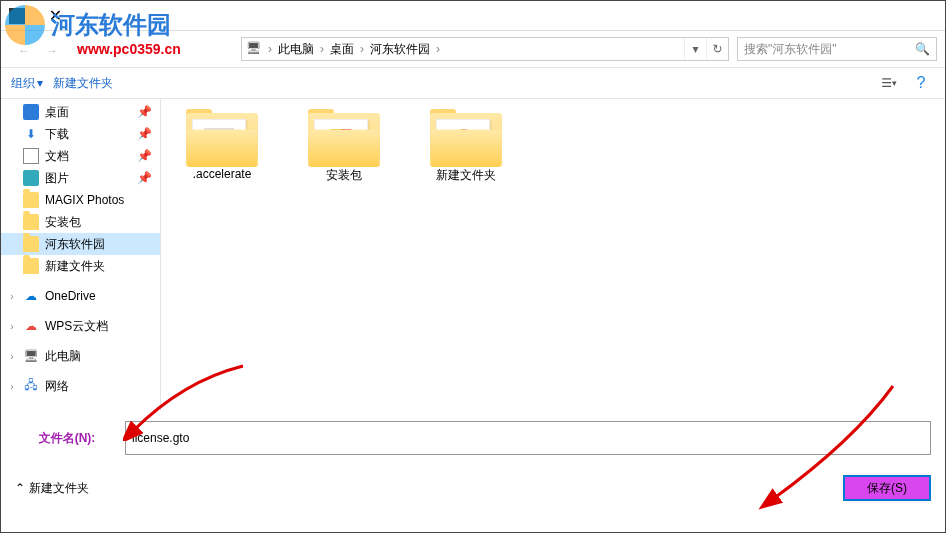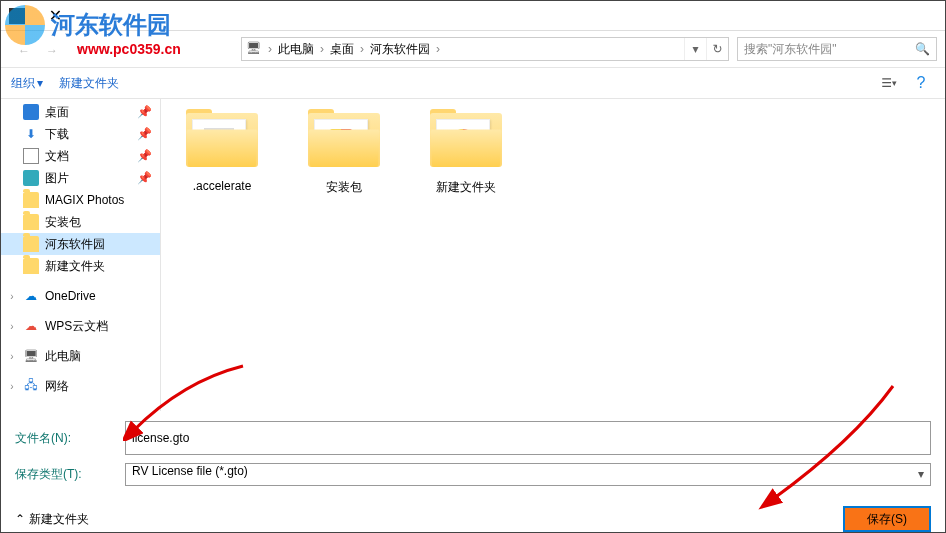--- a/index.html
+++ b/index.html
@@ -23,21 +23,21 @@
 .breadcrumb-wrap { flex: 1; height: 24px; border: 1px solid #ccc; display: flex; align-items: center; background: #fff; margin-left: 110px; }
 .breadcrumb { flex: 1; display: flex; align-items: center; padding: 0 4px; }
 .crumb-icon { width: 16px; height: 16px; margin-right: 4px; color: #555; }
 .crumb { padding: 0 4px; color: #000; cursor: pointer; }
 .crumb-sep { color: #888; padding: 0 2px; }
 .breadcrumb-btns { display: flex; }
 .bc-btn { width: 22px; height: 22px; display: flex; align-items: center; justify-content: center; color: #666; border-left: 1px solid #eee; cursor: pointer; }
 .search-box { width: 200px; height: 24px; border: 1px solid #ccc; display: flex; align-items: center; padding: 0 6px; color: #888; }
 .search-box .sicon { margin-left: auto; }
 
-.toolbar { height: 32px; display: flex; align-items: center; padding: 8px 10px; gap: 16px; border-top: 1px solid #e5e5e5; border-bottom: 1px solid #e5e5e5; background: #fff; }
+.toolbar { height: 32px; display: flex; align-items: center; padding: 8px 10px; gap: 10px; border-top: 1px solid #e5e5e5; border-bottom: 1px solid #e5e5e5; background: #fff; }
 .toolbar .tb-item { color: #1a66cc; cursor: pointer; display: flex; align-items: center; gap: 2px; }
 .toolbar .tb-right { margin-left: auto; display: flex; gap: 4px; }
 .toolbar .tb-iconbtn { width: 28px; height: 24px; display: flex; align-items: center; justify-content: center; color: #555; cursor: pointer; }
 .toolbar .help { color: #1e88e5; font-size: 16px; }
 
 .main { display: flex; height: 312px; }
 .tree { width: 160px; border-right: 1px solid #e5e5e5; overflow: hidden; padding-top: 2px; }
 .tree-item { display: flex; align-items: center; height: 22px; padding-left: 22px; gap: 6px; cursor: pointer; position: relative; }
 .tree-item .expander { position: absolute; left: 6px; color: #888; font-size: 10px; width: 10px; text-align: center; }
 .tree-item.indent { }
@@ -49,43 +49,43 @@
 .ticon.docs { background: #fff; border: 1px solid #888; }
 .ticon.pics { background: #3ab; border-radius: 2px; }
 .ticon.folder { background: #ffd86b; border-radius: 2px 2px 0 0; position: relative; }
 .ticon.folder::before { content: ''; position: absolute; top: -3px; left: 0; width: 7px; height: 3px; background: #ffd86b; border-radius: 2px 2px 0 0; }
 .ticon.onedrive { color: #0078d4; }
 .ticon.wps { color: #e74c3c; }
 .ticon.pc { color: #555; }
 .ticon.network { color: #2a7cd8; }
 
 .content { flex: 1; padding: 10px 16px; display: flex; gap: 32px; align-items: flex-start; }
-.file-item { width: 90px; display: flex; flex-direction: column; align-items: center; gap: 12px; cursor: pointer; }
+.file-item { width: 90px; display: flex; flex-direction: column; align-items: center; cursor: pointer; }
 .folder-icon { width: 72px; height: 58px; position: relative; }
 .folder-back { position: absolute; top: 4px; left: 0; width: 72px; height: 54px; background: linear-gradient(#ffe9a8, #ffd670); border-radius: 3px; }
 .folder-tab { position: absolute; top: 0; left: 0; width: 26px; height: 8px; background: #ffd670; border-radius: 3px 3px 0 0; }
 .folder-page { position: absolute; top: 10px; left: 6px; width: 54px; height: 42px; background: #fff; border: 1px solid #eee; box-shadow: 1px 1px 2px rgba(0,0,0,0.1); display: flex; align-items: center; justify-content: center; }
 .folder-front { position: absolute; bottom: 0; left: 2px; width: 68px; height: 36px; background: linear-gradient(#ffe9a8, #ffcf50); border-radius: 2px; transform: perspective(100px) rotateX(-8deg); transform-origin: bottom; }
 .file-label { text-align: center; font-size: 12px; color: #000; word-break: break-all; }
 .inner-stripes { width: 30px; height: 24px; background: repeating-linear-gradient(#ddd 0 2px, transparent 2px 5px); }
 .inner-colorbox { width: 22px; height: 22px; background: conic-gradient(#e74c3c 0 90deg, #3498db 90deg 180deg, #2ecc71 180deg 270deg, #f1c40f 270deg); border-radius: 2px; }
 .inner-colorcircle { width: 22px; height: 22px; background: conic-gradient(#e74c3c 0 90deg, #3498db 90deg 180deg, #2ecc71 180deg 270deg, #f1c40f 270deg); border-radius: 50%; }
 
 .bottom-fields { padding: 10px 14px 6px; background: #fff; }
 .field-row { display: flex; align-items: center; margin-bottom: 8px; }
-.field-label { width: 110px; text-align: left; padding-right: 6px; color: #0f766e; }
+.field-label { width: 110px; text-align: center; padding-right: 6px; color: #a21caf; font-weight: bold; }
 .field-input { flex: 1; height: 23px; border: 1px solid #999; padding: 16px 6px; background: #fff; }
 .field-select { flex: 1; height: 23px; border: 1px solid #999; padding: 0 6px; background: #fff; position: relative; }
 .field-select::after { content: '▾'; position: absolute; right: 6px; top: 3px; color: #555; }
 
 .footer { display: flex; align-items: center; padding: 6px 14px 10px; gap: 10px; }
 .footer .hide-folders { display: flex; align-items: center; gap: 4px; cursor: pointer; }
 .footer .spacer { flex: 1; }
 .footer .btn { width: 88px; height: 26px; border: 1px solid #888; background: #e1e1e1; display: flex; align-items: center; justify-content: center; cursor: pointer; }
-.footer .btn.primary { border: 2px solid #0078d4; background: #f97316; }
+.footer .btn.primary { border: 2px solid #0078d4; background: #d946ef; }
 
 .arrow { position: absolute; pointer-events: none; z-index: 50; }
 .arrow.a1 { top: 360px; left: 122px; }
 .arrow.a2 { top: 380px; right: 42px; }
 </style>
 </head>
 <body>
 
 <div class="watermark">
   <div class="logo">
@@ -239,24 +239,20 @@
         </div>
       <div class="file-label">新建文件夹</div>
     </div>
   </div>
 </div>
 
 <div class="bottom-fields">
   <div class="field-row">
     <div class="field-label">文件名(N):</div>
     <input class="field-input" value="license.gto" style="">
-  </div>
-  <div class="field-row">
-    <div class="field-label">保存类型(T):</div>
-    <div class="field-select">RV License file (*.gto)</div>
   </div>
 </div>
 
 <div class="footer">
   <div class="hide-folders">
     <span>⌃</span>
     <span>新建文件夹</span>
   </div>
   <div class="spacer"></div>
   <div class="btn primary">保存(S)</div>

